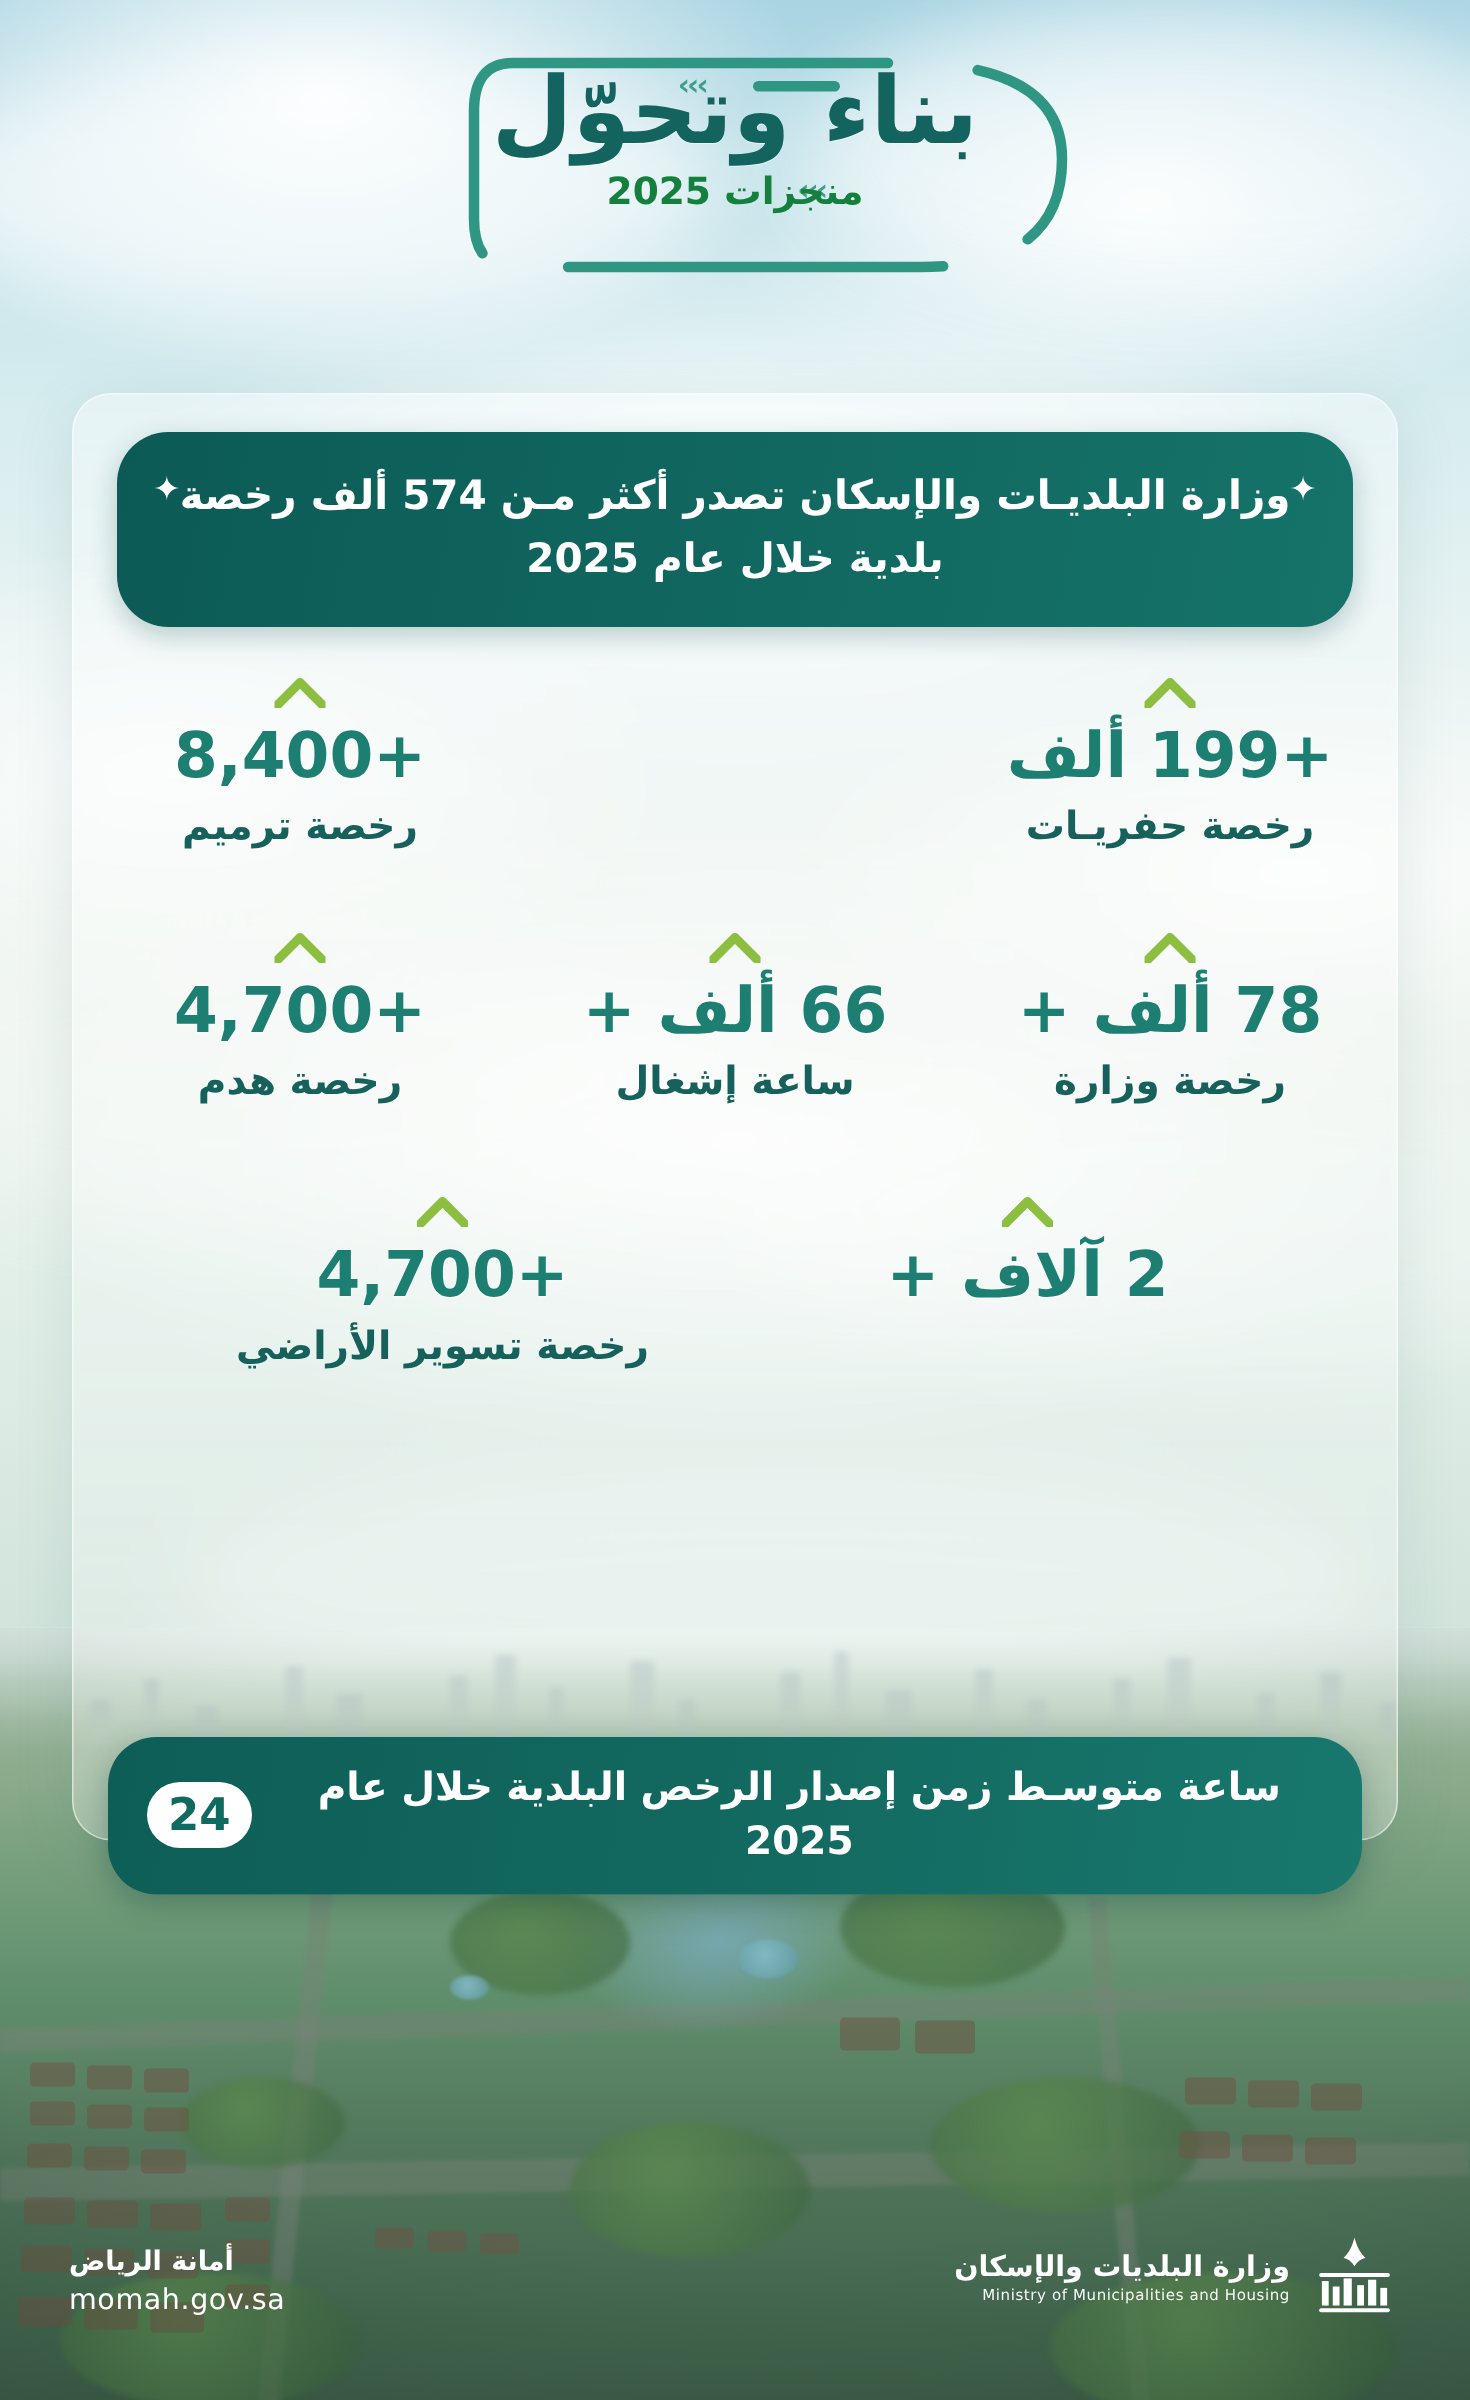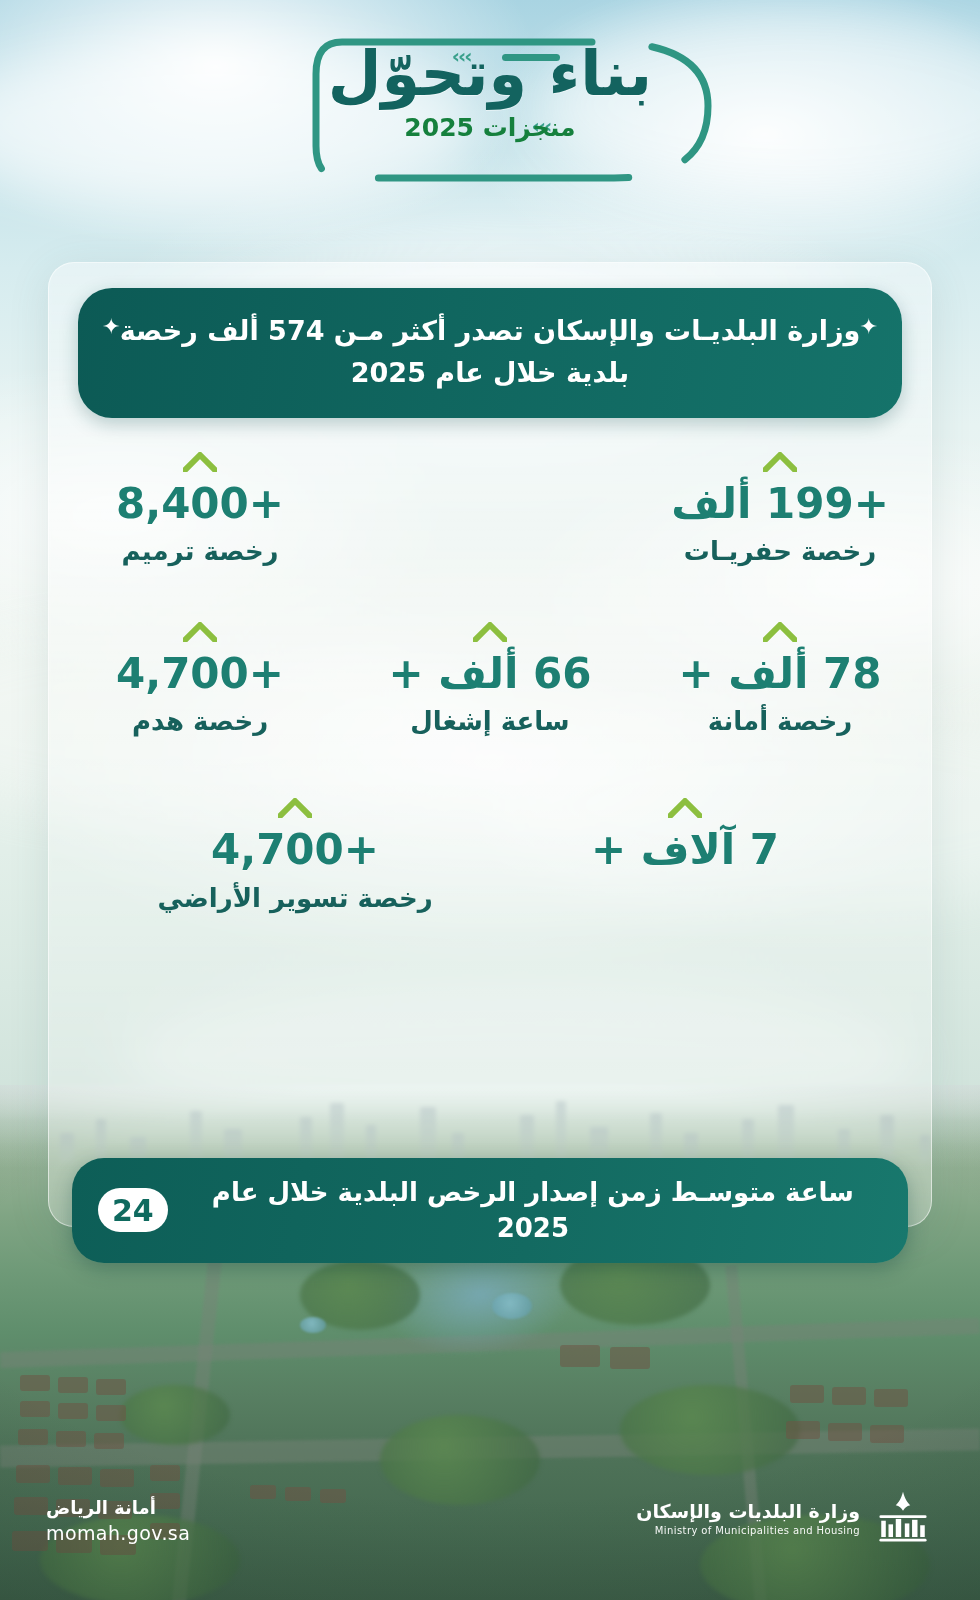--- a/index.html
+++ b/index.html
@@ -474,21 +474,21 @@
         <div class="stat-label">رخصة ترميم</div>
       </div>
     </div>
 
     <div class="stat-row" style="margin-top:52px;">
       <div class="stat">
         <svg class="stat-arrow" viewBox="0 0 34 20">
             <path d="M2 18 L17 3 L32 18" fill="none" stroke="#8cbf3f" stroke-width="6" stroke-linecap="round" stroke-linejoin="round"></path>
           </svg>
         <div class="stat-value">78 ألف +</div>
-        <div class="stat-label">رخصة أمانة</div>
+        <div class="stat-label">رخصة وزارة</div>
       </div>
       <div class="stat">
         <svg class="stat-arrow" viewBox="0 0 34 20">
             <path d="M2 18 L17 3 L32 18" fill="none" stroke="#8cbf3f" stroke-width="6" stroke-linecap="round" stroke-linejoin="round"></path>
           </svg>
         <div class="stat-value">66 ألف +</div>
         <div class="stat-label">ساعة إشغال</div>
       </div>
       <div class="stat">
         <svg class="stat-arrow" viewBox="0 0 34 20">
@@ -497,21 +497,21 @@
         <div class="stat-value">+4,700</div>
         <div class="stat-label">رخصة هدم</div>
       </div>
     </div>
 
     <div class="stat-row row3">
       <div class="stat">
         <svg class="stat-arrow" viewBox="0 0 34 20">
             <path d="M2 18 L17 3 L32 18" fill="none" stroke="#8cbf3f" stroke-width="6" stroke-linecap="round" stroke-linejoin="round"></path>
           </svg>
-        <div class="stat-value">7 آلاف +</div>
+        <div class="stat-value">2 آلاف +</div>
       </div>
       <div class="stat">
         <svg class="stat-arrow" viewBox="0 0 34 20">
             <path d="M2 18 L17 3 L32 18" fill="none" stroke="#8cbf3f" stroke-width="6" stroke-linecap="round" stroke-linejoin="round"></path>
           </svg>
         <div class="stat-value">+4,700</div>
         <div class="stat-label">رخصة تسوير الأراضي</div>
       </div>
     </div>
 

